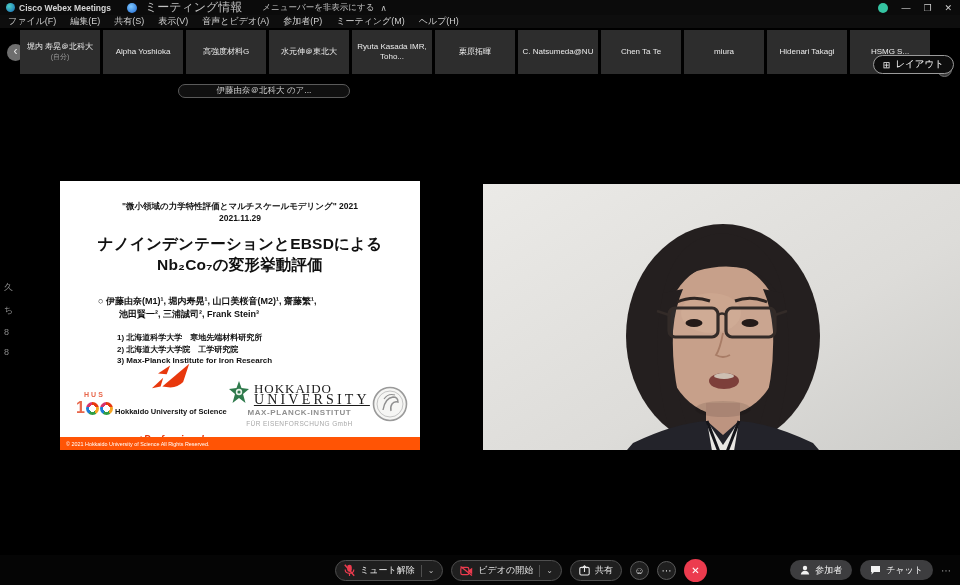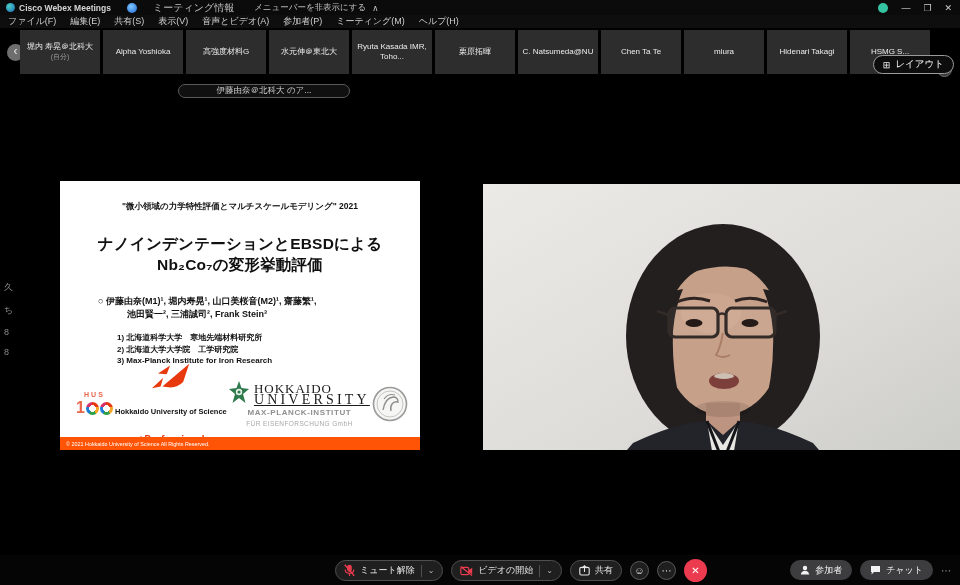--- a/index.html
+++ b/index.html
@@ -4,21 +4,21 @@
 <style>
   * { margin:0; padding:0; box-sizing:border-box; }
   html,body { width:960px; height:585px; }
   body { background:#000; font-family:"Liberation Sans", sans-serif; overflow:hidden; position:relative; }
   .screen { position:absolute; top:0; left:0; width:960px; height:585px; background:#fca5a5;border-radius:10px; }
 
   
   .titlebar { position:absolute; top:0; left:0; right:0; height:15px; background:#0b0b0b; display:flex; align-items:center; }
   .app-title { display:flex; align-items:center; gap:4px; margin-left:6px; font-size:8.5px; color:#d6d6d6; font-weight:bold; }
   .webex-logo { width:9px; height:9px; border-radius:50%; background:radial-gradient(circle at 35% 35%, #4dd0c4, #1668b8); }
-  .meeting-info { display:flex; align-items:center; gap:16px; margin-left:16px; font-size:10px; color:#c0c0c0; }
+  .meeting-info { display:flex; align-items:center; gap:8px; margin-left:16px; font-size:12px; color:#c0c0c0; }
   .sphere { width:10px; height:10px; border-radius:50%; background:radial-gradient(circle at 40% 35%, #7ec8ff, #1e66d0); }
   .hide-menu { margin-left:20px; font-size:8.5px; color:#c0c0c0; display:flex; gap:6px; align-items:center; }
   .win-controls { margin-left:auto; display:flex; align-items:center; gap:13px; margin-right:8px; font-size:9px; color:#cfcfcf; }
   .avatar-dot { width:10px; height:10px; border-radius:50%; background:#35c4a2; }
 
   
   .menubar { position:absolute; top:15px; height:13px; left:0; right:0; background:#0e0e0e; display:flex; gap:14px; padding-left:8px; align-items:center; font-size:9px; color:#cfcfcf; }
   .menubar span { cursor:default; }
 
   
@@ -34,21 +34,21 @@
   
   .stage { position:absolute; top:76px; left:0; right:0; height:479px; background:#000; }
   .share-banner { position:absolute; left:178px; top:8px; width:172px; height:14px; border:1px solid #5a5a5a; border-radius:8px; background:#101010; color:#cfcfcf; font-size:8.5px; display:flex; align-items:center; justify-content:center; white-space:nowrap; overflow:hidden; }
   .edge-glyphs { position:absolute; left:4px; top:205px; display:flex; flex-direction:column; gap:10px; color:#8a8a8a; font-size:9px; }
 
   
   .slide { position:absolute; left:60px; top:105px; width:360px; height:269px; background:#ffffff; color:#111; }
   .conf { position:absolute; top:19px; left:0; right:0; text-align:center; font-size:8.5px; font-weight:bold; line-height:12px; }
   .slide-title { position:absolute; top:52px; left:0; right:0; text-align:center; font-size:15.5px; font-weight:bold; line-height:21px; letter-spacing:0.2px; }
   .authors { position:absolute; top:114px; left:38px; font-size:9px; font-weight:bold; line-height:12.5px; }
-  .authors .l2 { margin-left:29px; }
+  .authors .l2 { margin-left:21px; }
   .affils { position:absolute; top:151px; left:57px; font-size:8px; font-weight:bold; line-height:11.5px; }
   .logos { position:absolute; left:16px; right:12px; top:194px; height:58px; display:flex; align-items:center; justify-content:space-between; }
   .hus100 { display:flex; flex-direction:column; align-items:center; gap:1px; }
   .hus-word { color:#e8664a; font-size:7px; font-weight:bold; letter-spacing:2px; }
   .hus-num { display:flex; align-items:center; gap:1px; }
   .one { color:#e8664a; font-size:16px; font-weight:bold; }
   .ring { width:13px; height:13px; border-radius:50%; display:inline-block;
           background: radial-gradient(closest-side,#fff 52%,transparent 53%),
                       conic-gradient(#e8380d 0 20%, #f5a623 20% 40%, #2f9e44 40% 60%, #1c7ed6 60% 80%, #d6336c 80% 100%); }
   .hus-group { display:flex; flex-direction:column; align-items:center; gap:18px; }
@@ -169,20 +169,21 @@
     <div class="edge-glyphs">
       <span>久</span>
       <span>ち</span>
       <span>8</span>
       <span>8</span>
     </div>
 
     <div class="slide">
       <div class="conf">
         <div>"微小領域の力学特性評価とマルチスケールモデリング" 2021</div>
+        <div>2021.11.29</div>
       </div>
       <div class="slide-title">
         <div>ナノインデンテーションとEBSDによる</div>
         <div>Nb₂Co₇の変形挙動評価</div>
       </div>
       <div class="authors">
         <div>○ 伊藤由奈(M1)¹, 堀内寿晃¹, 山口美桜音(M2)¹, 齋藤繁¹,</div>
         <div class="l2">池田賢一², 三浦誠司², Frank Stein³</div>
       </div>
       <div class="affils">

